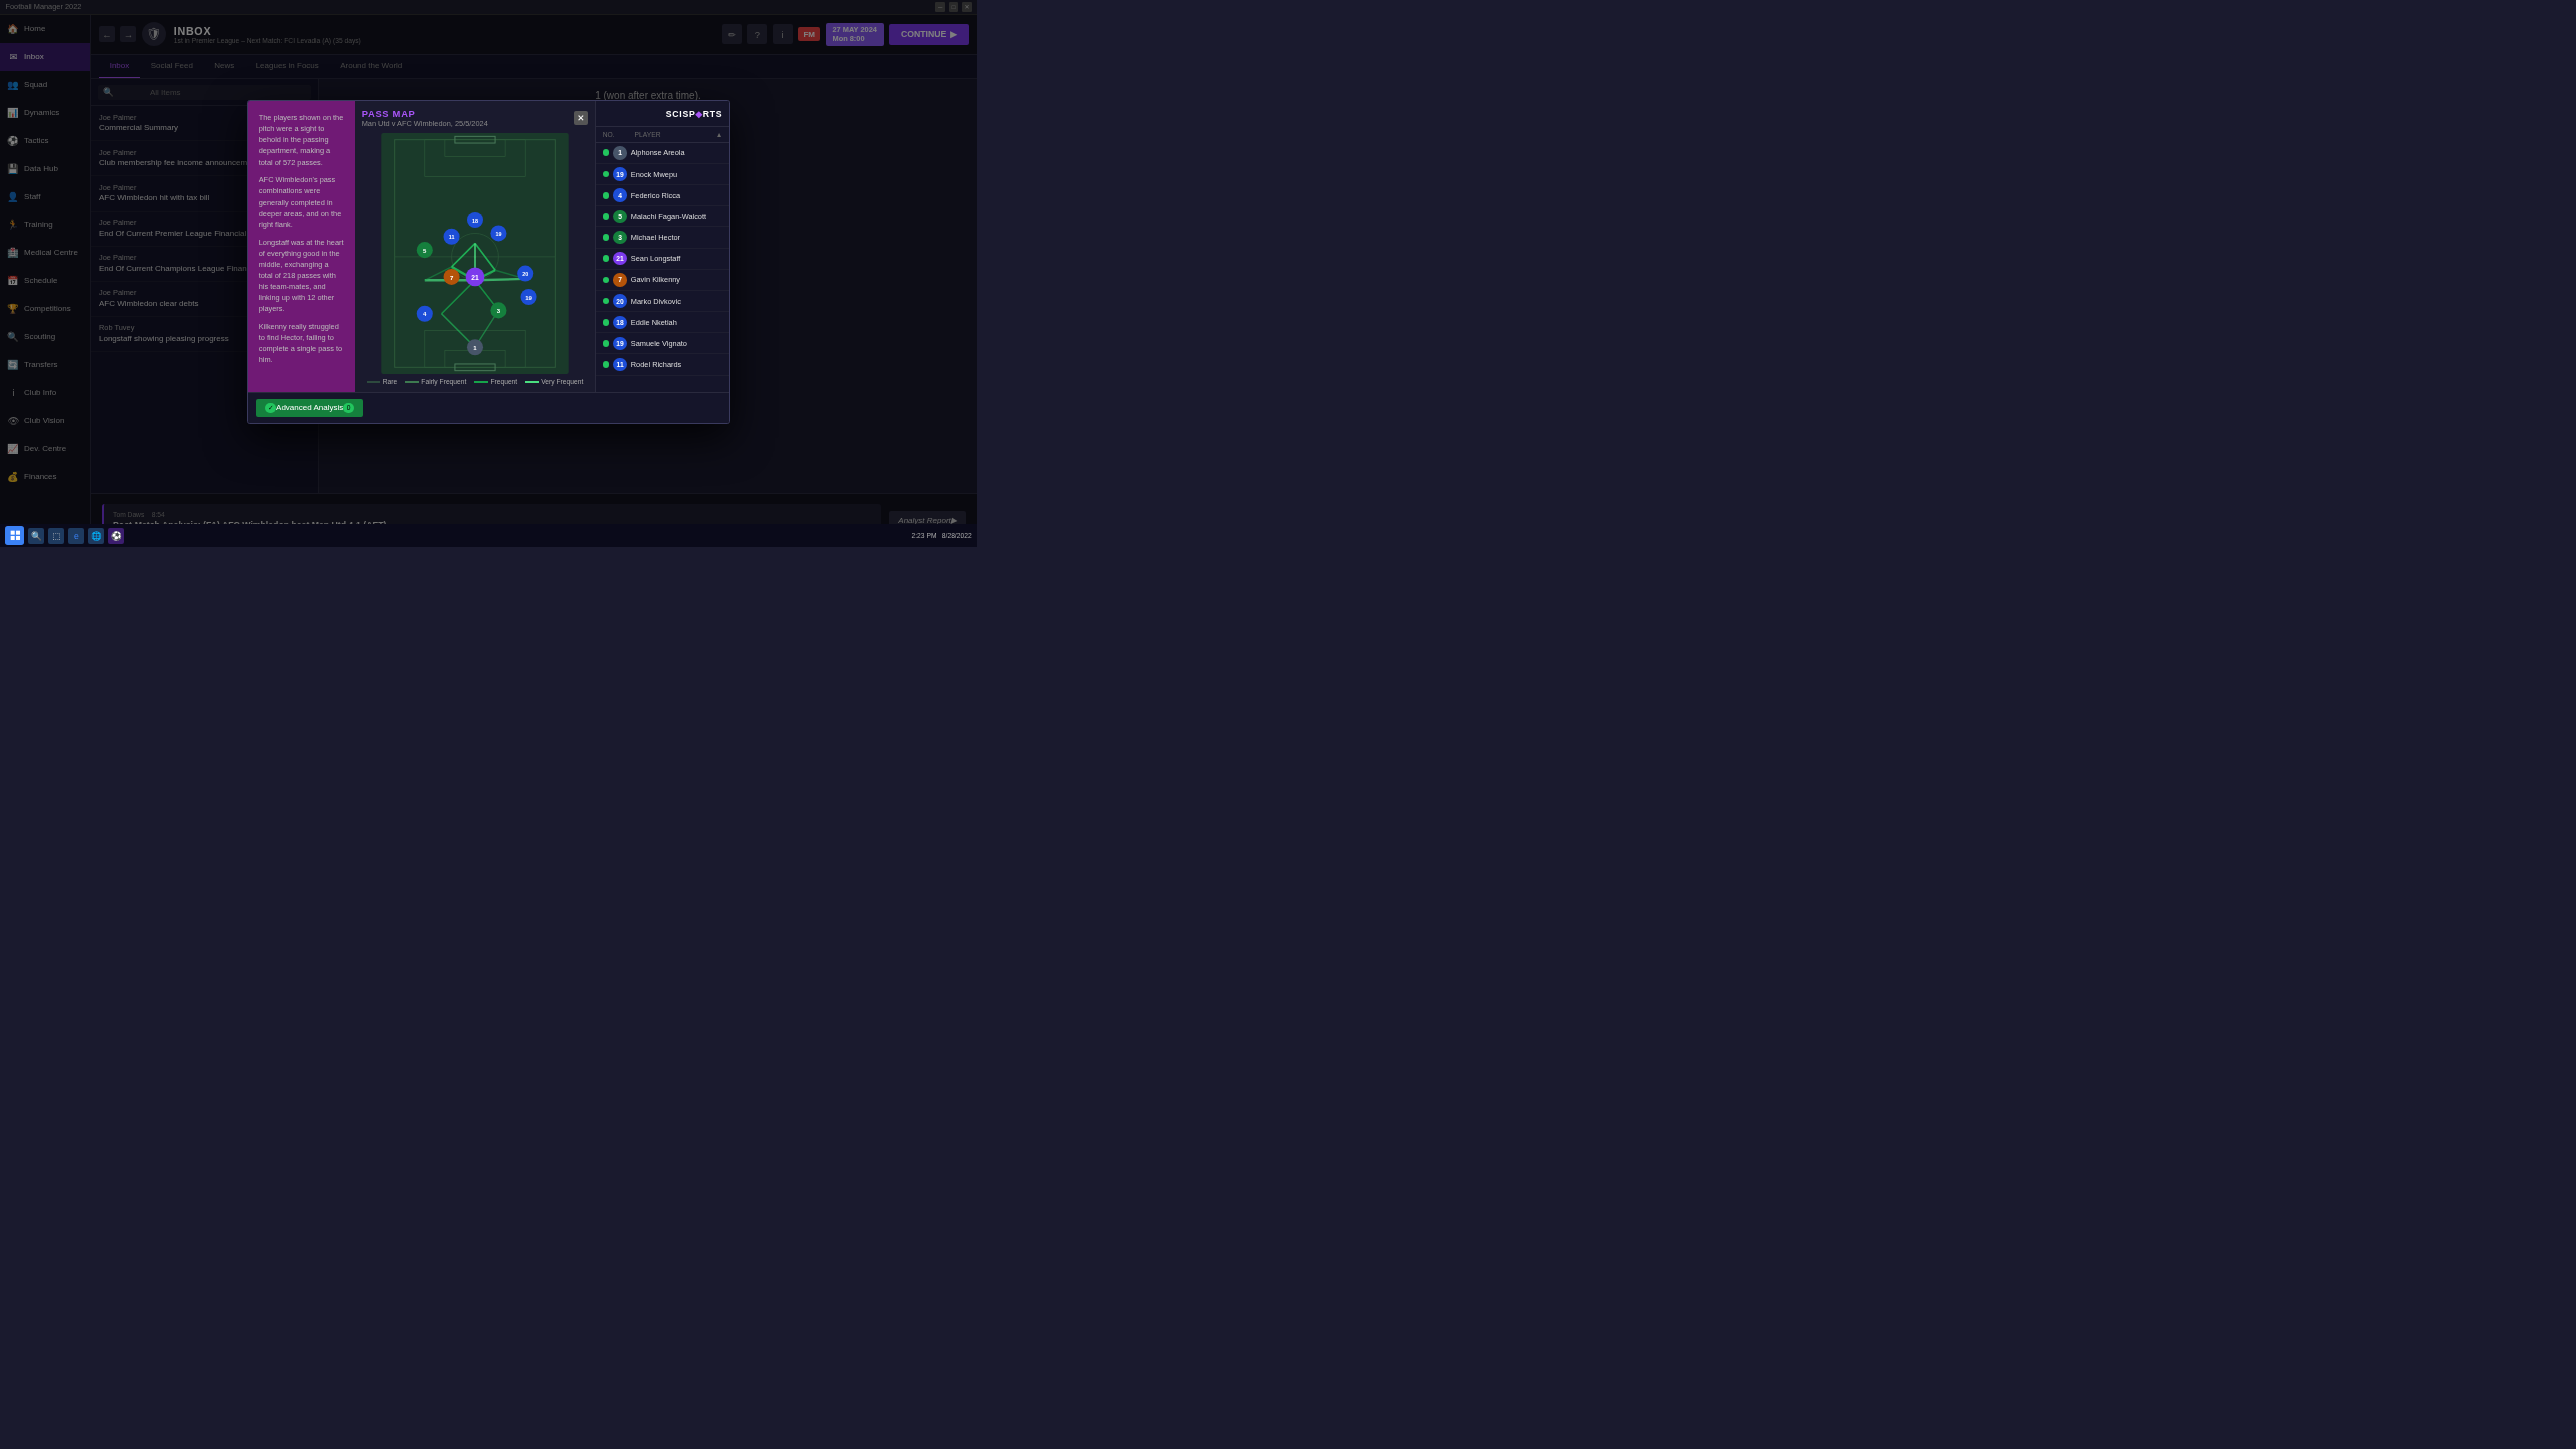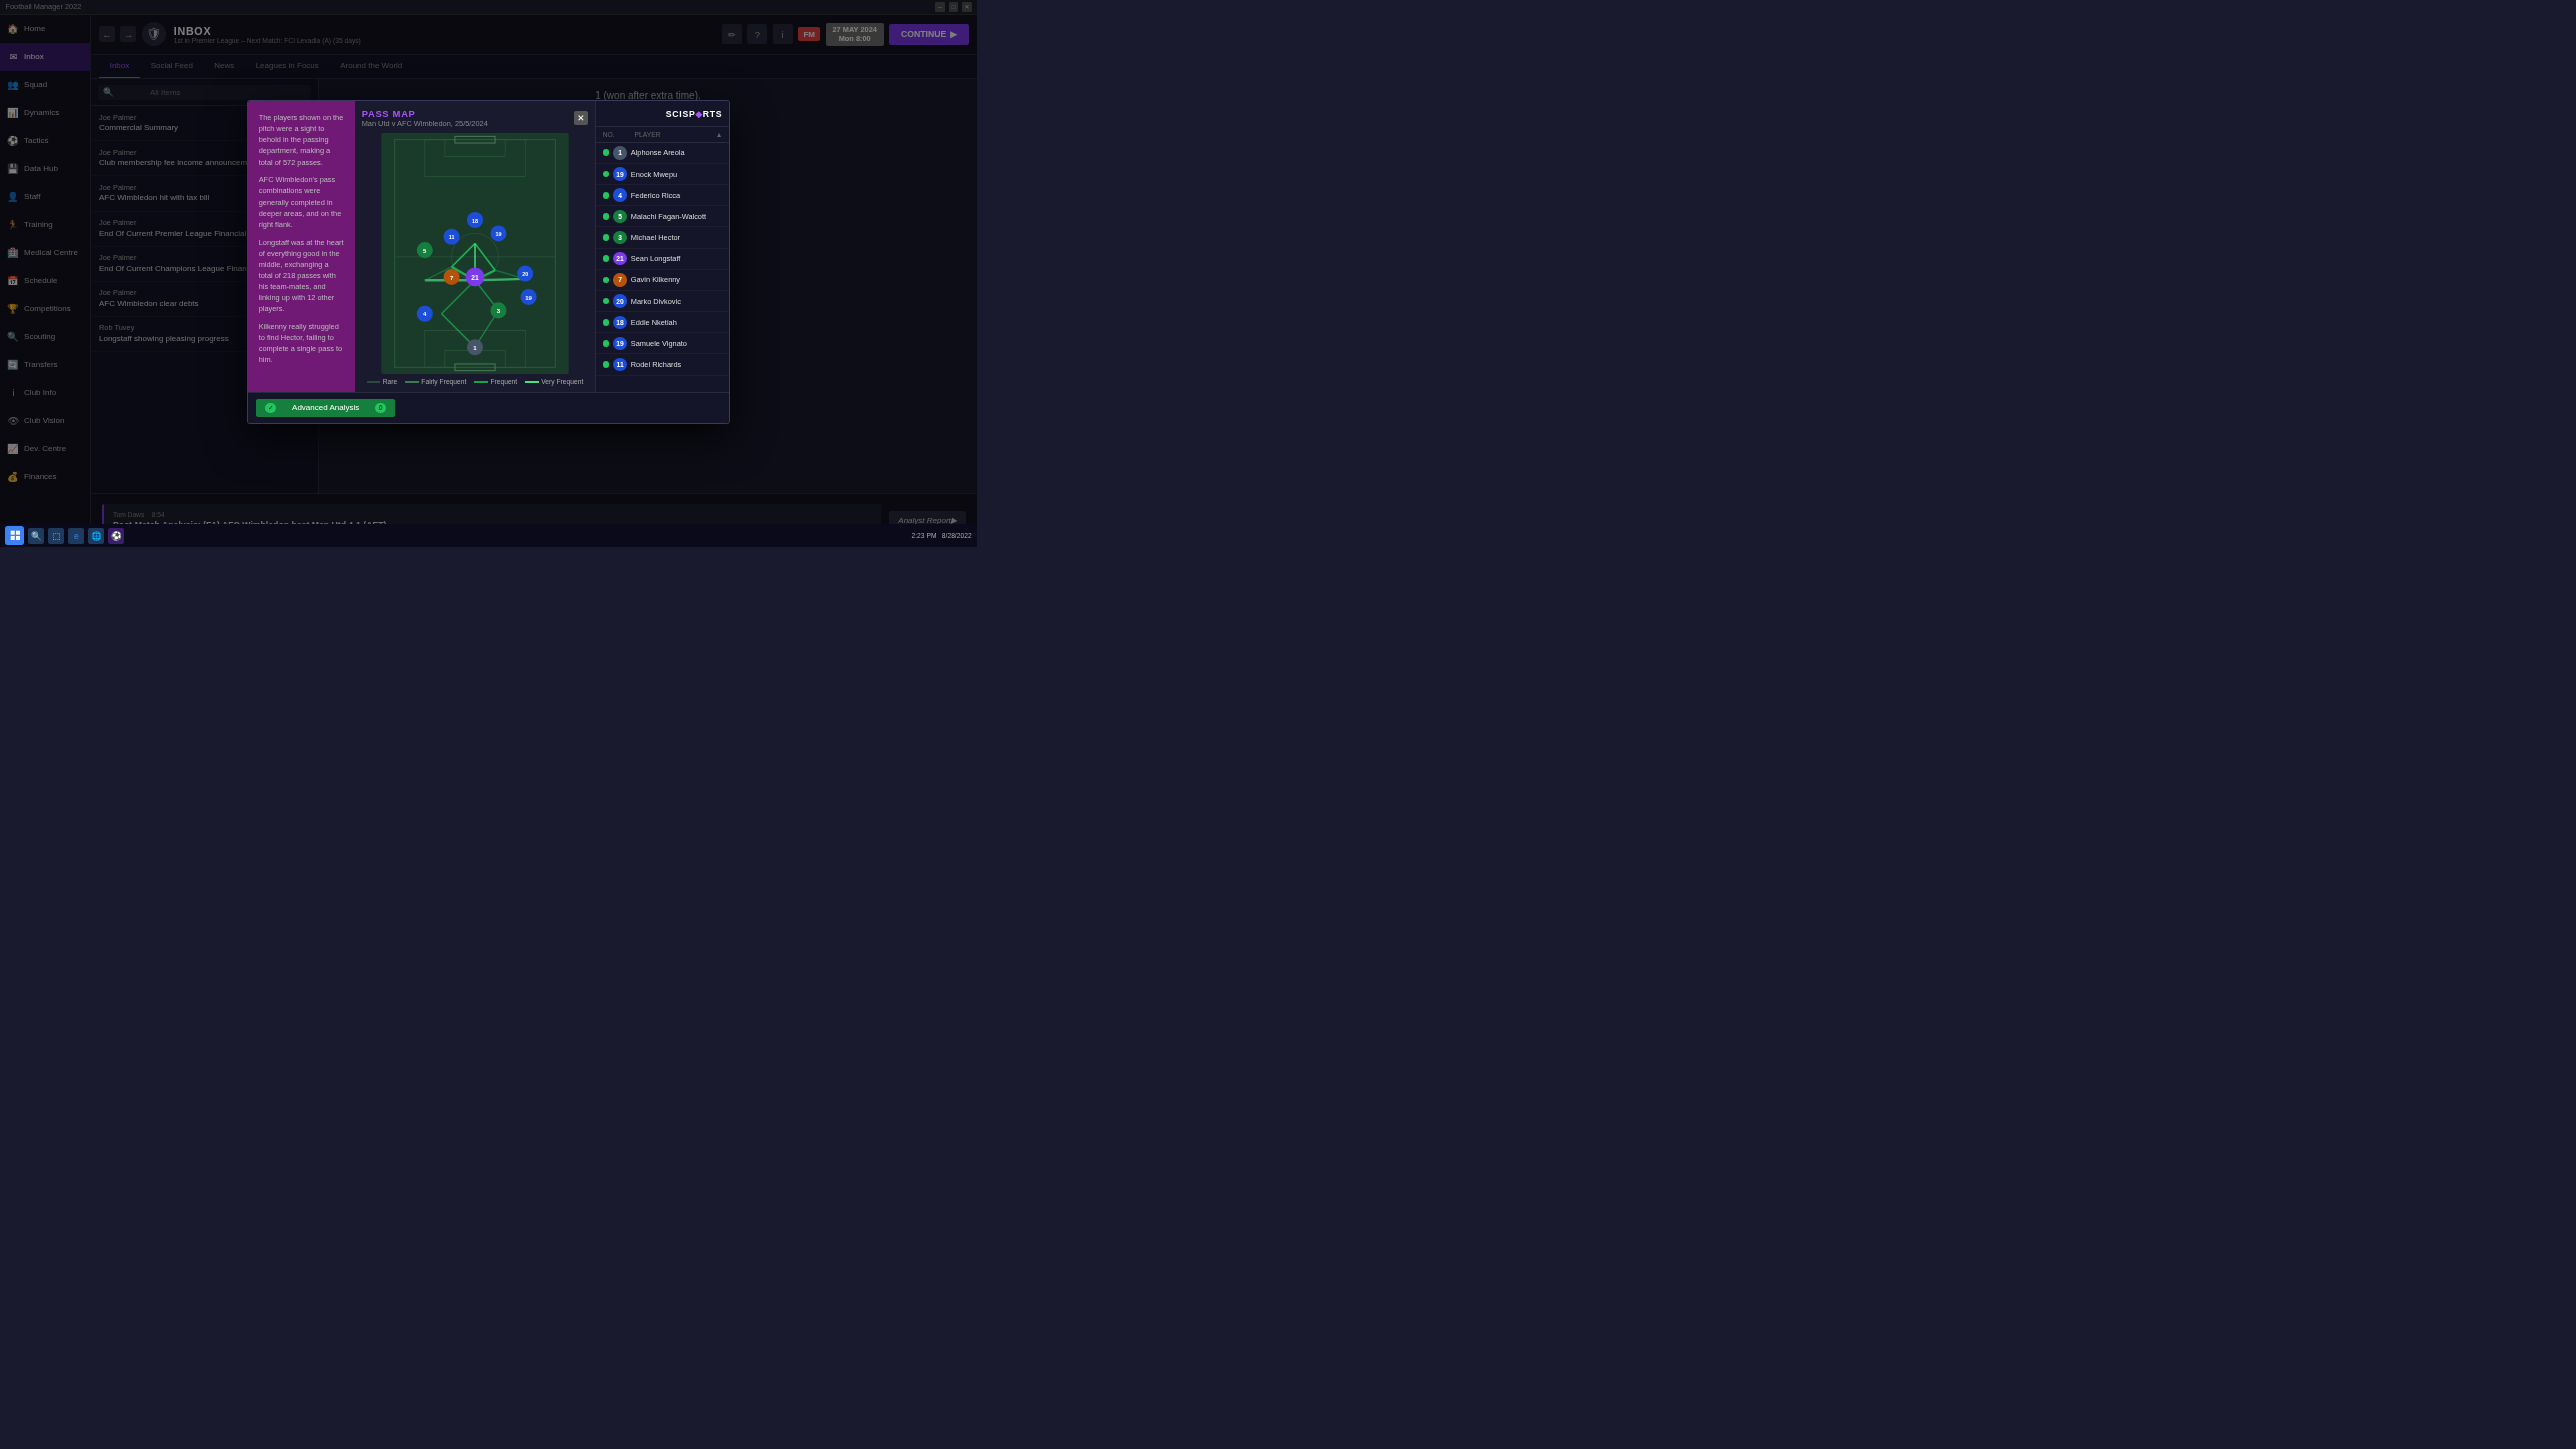--- a/index.html
+++ b/index.html
@@ -138,24 +138,24 @@
     }
     .fm-badge {
       background: #ef4444;
       color: #fff;
       font-size: 8px;
       font-weight: bold;
       padding: 2.7px 5.4px;
       border-radius: 2px;
     }
     .date-block {
-      background: #737373;
+      background: #8b5cf6;
       padding: 2.7px 6.7px;
       border-radius: 2px;
-      text-align: center;
+      text-align: left;
     }
     .date-text { font-size: 7.4px; font-weight: bold; color: #fff; }
     .continue-btn {
       background: #7c3aed;
       color: #fff;
       font-size: 8.7px;
       font-weight: bold;
       padding: 5.4px 12px;
       border-radius: 2px;
       cursor: pointer;
@@ -493,21 +493,21 @@
     }
     .advanced-analysis-btn {
       background: #15803d;
       color: #fff;
       font-size: 8px;
       padding: 4px 9.4px;
       border-radius: 2px;
       cursor: pointer;
       display: flex;
       align-items: center;
-      gap: 16px;
+      gap: 0;
     }
     .aa-icon {
       width: 10.7px; height: 10.7px;
       background: #22c55e;
       border-radius: 50%;
       display: flex; align-items: center; justify-content: center;
       font-size: 6.7px;
       color: #000;
     }
   </style>

